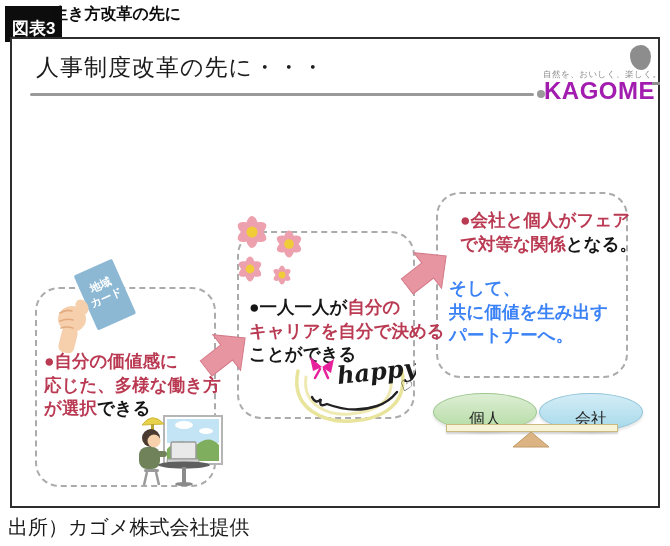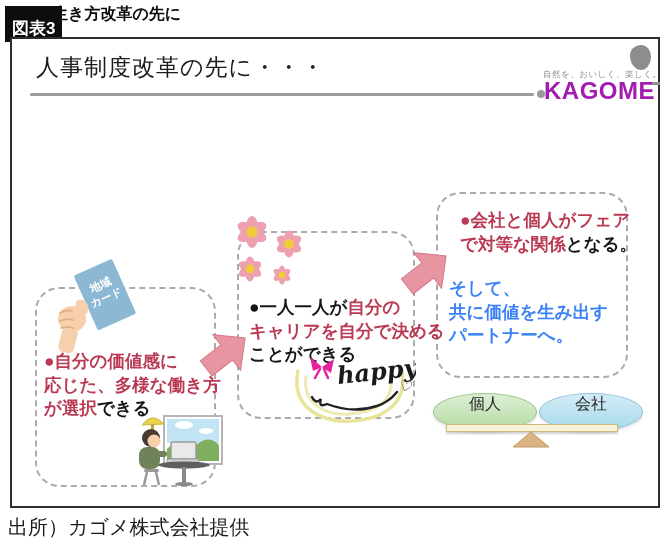--- a/index.html
+++ b/index.html
@@ -51,21 +51,21 @@
   .arrow-1{left:200px;top:328px;transform:rotate(-38deg);}
   .arrow-2{left:401px;top:246px;transform:rotate(-38deg);}
   
   .illus{position:absolute;}
   .hand-card{left:48px;top:255px;width:94px;height:100px;}
   .desk{left:122px;top:411px;width:104px;height:76px;}
   .flowers{left:226px;top:209px;width:88px;height:86px;}
   .happy{left:286px;top:351px;width:130px;height:74px;}
   
   .pan{position:absolute;width:102px;height:36px;border-radius:50%;
-    display:flex;align-items:flex-start;justify-content:center;
+    display:flex;align-items:flex-end;justify-content:center;
     font-size:16px;color:#222;box-shadow:0 2px 3px rgba(0,0,0,.12);}
   .pan-left{left:433px;top:393px;background:linear-gradient(#ddeed4,#b4dca4);border:1.5px solid #9cc68c;}
   .pan-right{left:539px;top:393px;background:linear-gradient(#d3edf6,#a7d9ea);border:1.5px solid #8fc3d8;}
   .beam{position:absolute;left:446px;top:424px;width:172px;height:8px;background:#f8f4d9;
     border:1px solid #c9ba7d;box-sizing:border-box;box-shadow:0 2px 2px rgba(0,0,0,.18);}
   .fulcrum{position:absolute;left:512px;top:431px;width:38px;height:17px;}
   
   .source{position:absolute;left:8px;top:514px;font-family:"Liberation Serif","DejaVu Serif",serif;
     font-size:20px;color:#1a1a1a;}
 </style>

